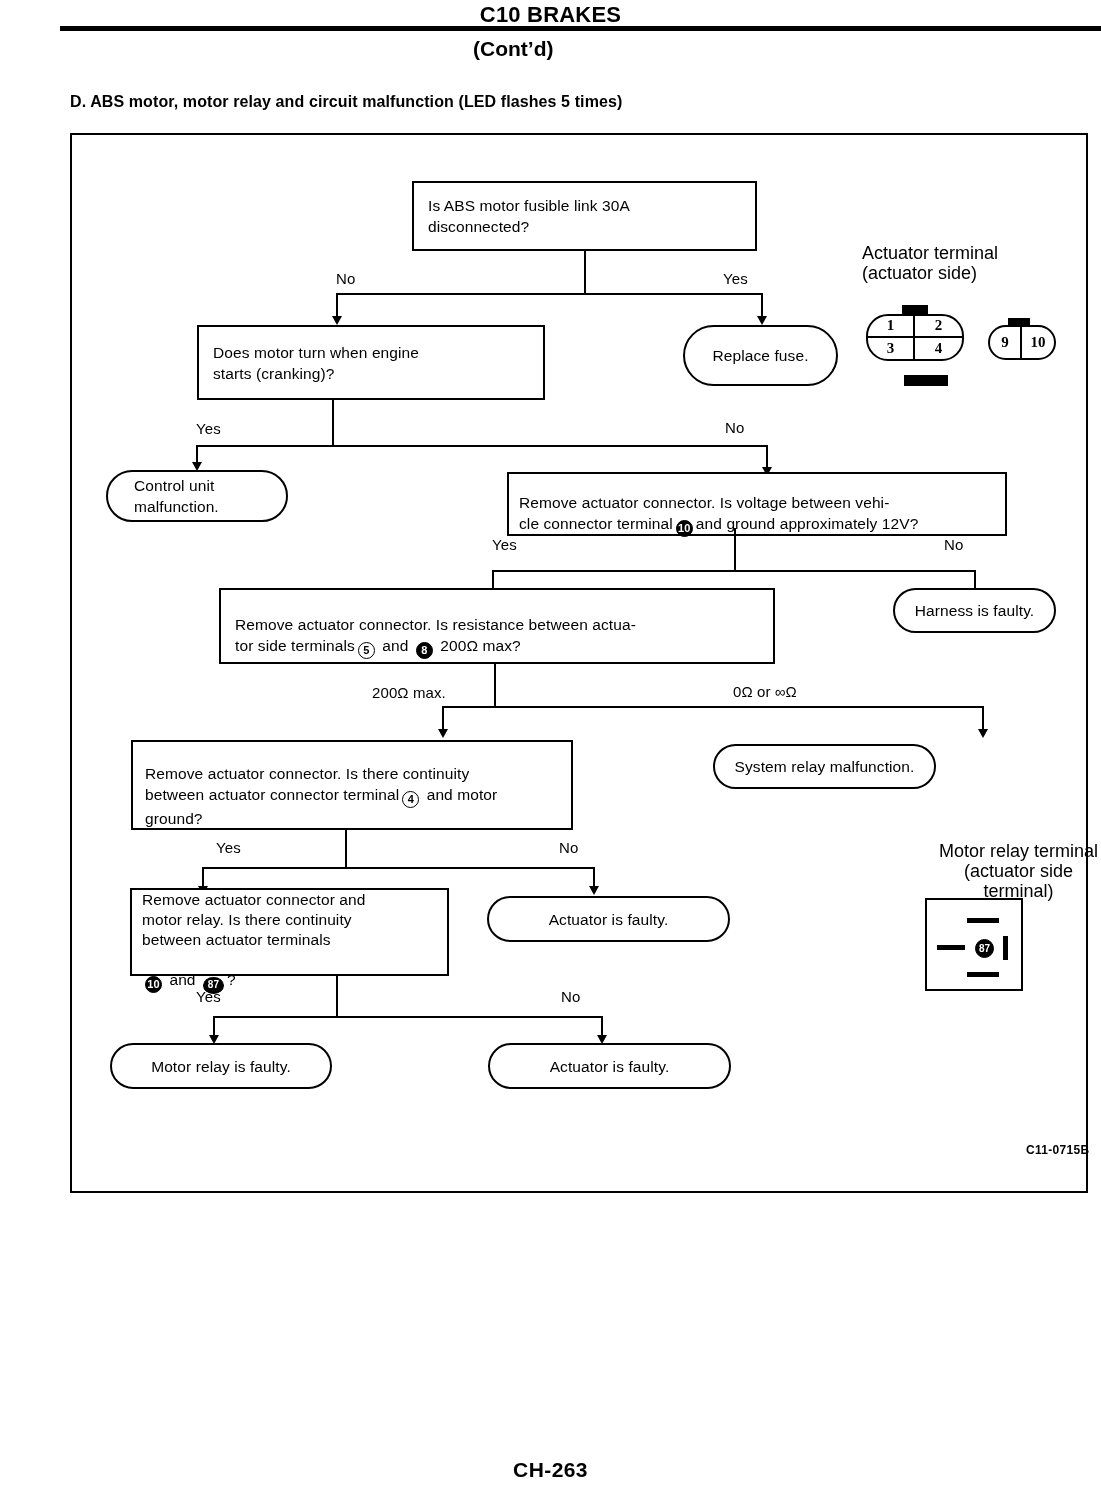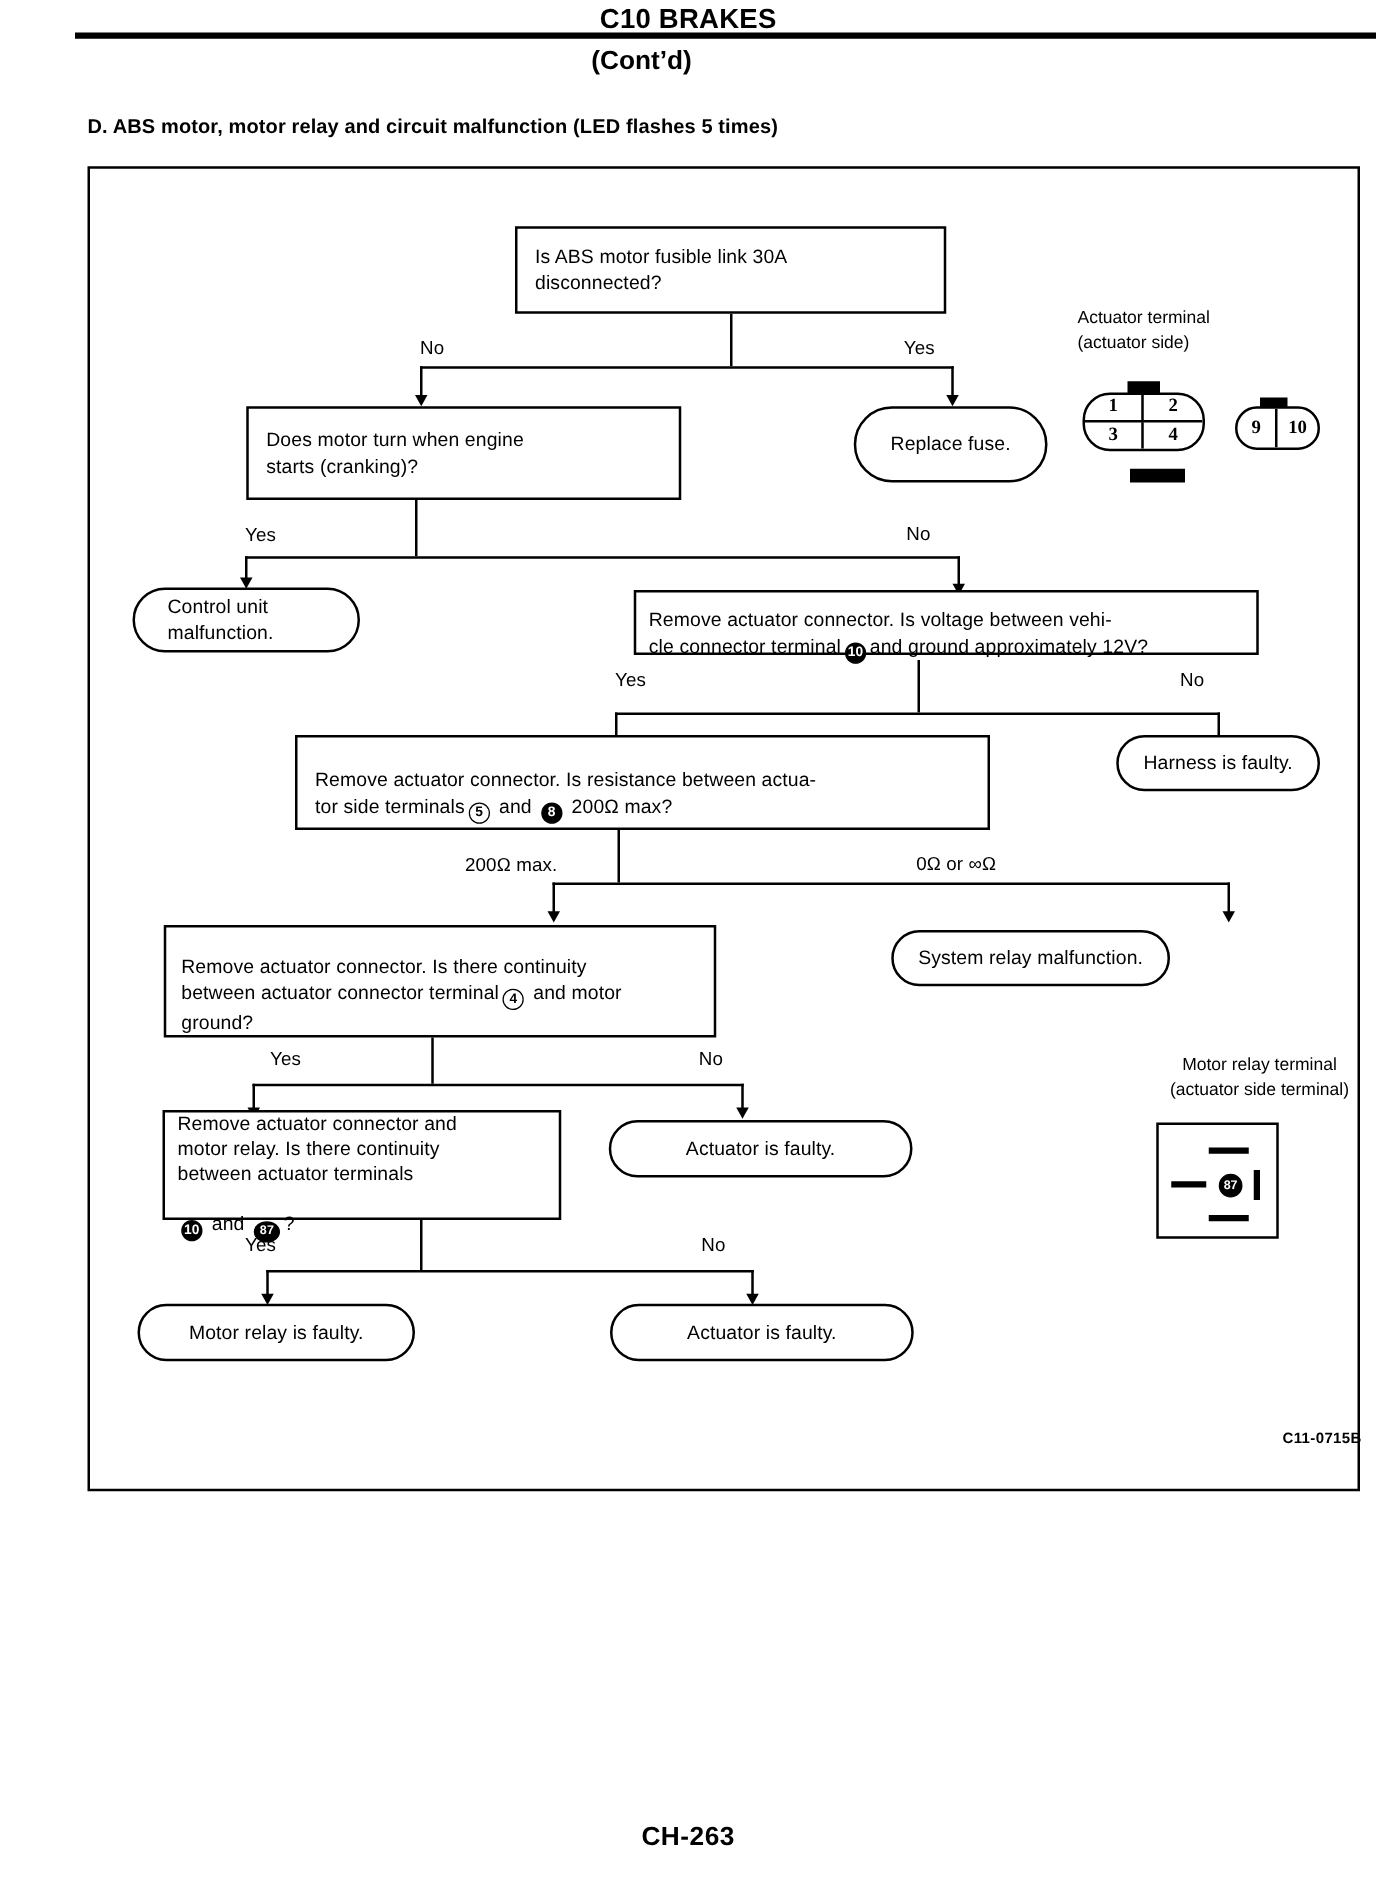--- a/index.html
+++ b/index.html
@@ -113,21 +113,21 @@
     font-weight: bold;
     vertical-align: -3px;
     margin: 0 3px;
     box-sizing: border-box;
   }
   .term.filled { background: #000; color: #fff; border-color:#000; }
   .term.wide { width: 21px; font-size: 10px; }
 
   
   .conn-caption {
-    font-size: 14px;
+    font-size: 18px;
     line-height: 20px;
     white-space: pre-line;
   }
   .conn {
     border: 2.5px solid #000;
     box-sizing: border-box;
     background: #fff;
     display: grid;
     overflow: hidden;
   }
@@ -213,42 +213,42 @@
 <div class="abs arrow-down" style="top:467px; left:762px;"></div>
 
 <div class="abs branch-label" style="top:420px; left:196px;">Yes</div>
 <div class="abs branch-label" style="top:419px; left:725px;">No</div>
 
 <div class="abs node-round" style="top:470px; left:106px; width:182px; height:52px; justify-content:flex-start; padding-left:26px;">
   <div class="node-text" style="text-align:left;">Control unit
 malfunction.</div>
 </div>
 
-<div class="abs node-rect" style="top:472px; left:507px; width:500px; height:52px; padding:4px 10px;">
+<div class="abs node-rect" style="top:472px; left:507px; width:500px; height:64px; padding:4px 10px;">
   <div class="node-text">
     <span>Remove actuator connector. Is voltage between vehi-
 cle connector terminal</span><span class="term filled">10</span><span>and ground approximately 12V?</span>
   </div>
 </div>
 
 <div class="abs edge-v" style="top:528px; left:734px; height:42px;"></div>
 <div class="abs edge-h" style="top:570px; left:492px; width:484px;"></div>
 <div class="abs edge-v" style="top:570px; left:492px; height:22px;"></div>
 <div class="abs arrow-down" style="top:589px; left:488px;"></div>
 <div class="abs edge-v" style="top:570px; left:974px; height:22px;"></div>
 <div class="abs arrow-down" style="top:589px; left:970px;"></div>
 
 <div class="abs branch-label" style="top:536px; left:492px;">Yes</div>
 <div class="abs branch-label" style="top:536px; left:944px;">No</div>
 
 <div class="abs node-round" style="top:588px; left:893px; width:163px; height:45px;">
   <div class="node-text">Harness is faulty.</div>
 </div>
 
-<div class="abs node-rect" style="top:588px; left:219px; width:556px; height:76px; padding:4px 14px;margin-left:17px;">
+<div class="abs node-rect" style="top:588px; left:219px; width:556px; height:76px; padding:4px 14px;">
   <div class="node-text">
     <span>Remove actuator connector. Is resistance between actua-
 tor side terminals</span><span class="term">5</span>&nbsp;<span>and</span>&nbsp;<span class="term filled">8</span>&nbsp;<span>200Ω max?</span>
   </div>
 </div>
 
 <div class="abs edge-v" style="top:664px; left:494px; height:42px;"></div>
 <div class="abs edge-h" style="top:706px; left:442px; width:542px;"></div>
 <div class="abs edge-v" style="top:706px; left:442px; height:25px;"></div>
 <div class="abs arrow-down" style="top:729px; left:438px;"></div>

